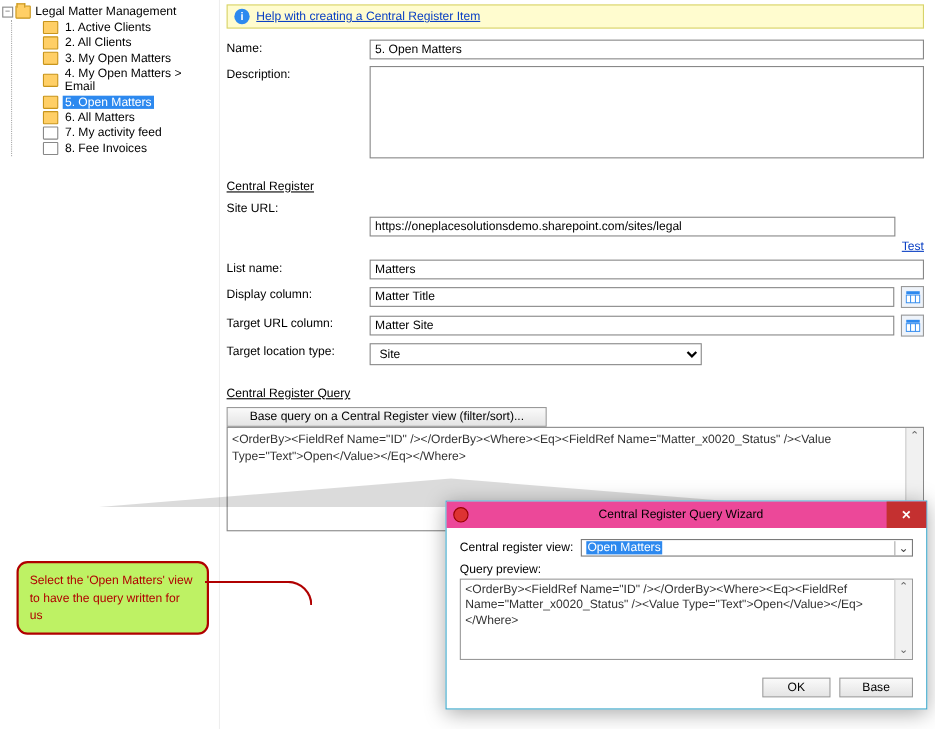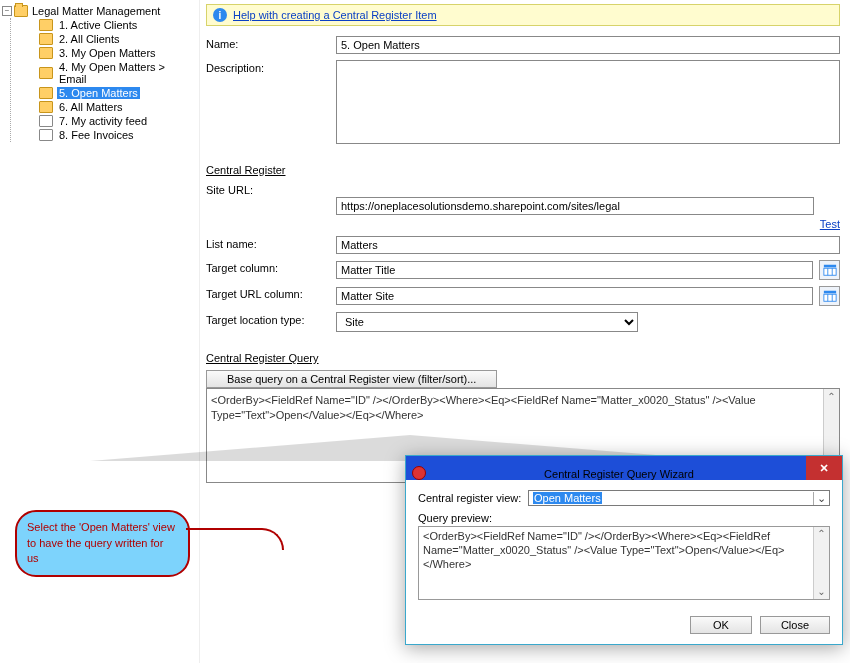--- a/index.html
+++ b/index.html
@@ -30,24 +30,24 @@
   .sect { text-decoration: underline; margin: 20px 0 6px; }
   .pick { width: 22px; height: 20px; border: 1px solid #999; background: #eef3fa; display: flex; align-items: center; justify-content: center; cursor: pointer; }
   .pick svg { width: 14px; height: 14px; }
   .link { color: #0b40c4; text-decoration: underline; cursor: pointer; margin-top: 36px; }
   .btn { border: 1px solid #999; background: linear-gradient(#fafafa,#e4e4e4); padding: 2px 20px; cursor: pointer; }
   .hint { margin: 4px 0 6px; }
   .qbox { border: 1px solid #888; height: 95px; padding: 4px 4px; line-height: 1.35; color: #333; position: relative; overflow: hidden; }
   .qbox .scrl { position: absolute; right: 0; top: 0; bottom: 0; width: 16px; border-left: 1px solid #ccc; background: #f1f1f1; }
   .qbox .scrl::before { content: "⌃"; position: absolute; top: 1px; left: 0; right: 0; text-align: center; color: #666; font-size: 10px; }
   .qbox .scrl::after { content: "⌄"; position: absolute; bottom: 1px; left: 0; right: 0; text-align: center; color: #666; font-size: 10px; }
-  .callout { position: absolute; left: 15px; top: 510px; width: 175px; border: 2px solid #b00000; border-radius: 21px; background: #7dd3fc; padding: 8px 10px; color: #b00000; font-size: 12.5px; line-height: 1.25; }
+  .callout { position: absolute; left: 15px; top: 510px; width: 175px; border: 2px solid #b00000; border-radius: 10px; background: #bef264; padding: 8px 10px; color: #b00000; font-size: 12.5px; line-height: 1.25; }
   .callout::after { content: ""; position: absolute; right: -96px; top: 16px; width: 96px; height: 20px; border-top: 2px solid #b00000; border-right: 2px solid #b00000; border-top-right-radius: 28px; }
   .dialog { position: absolute; left: 405px; top: 455px; width: 438px; border: 1px solid #3aa8cc; box-shadow: 0 3px 18px rgba(0,0,0,.35); background: #fff; }
-  .dialog .ti { background: #1d4ed8; color: #000; display: flex; align-items: flex-end; height: 24px; padding: 0 0 0 6px; font-size: 11px; }
+  .dialog .ti { background: #ec4899; color: #000; display: flex; align-items: center; height: 24px; padding: 0 0 0 6px; font-size: 11px; }
   .dialog .ti .tic { width: 14px; height: 14px; border-radius: 50%; background: #d33; border: 1px solid #900; margin-right: 6px; }
   .dialog .ti .title { flex: 1; text-align: center; font-weight: normal; }
   .dialog .ti .xb { width: 36px; height: 24px; background: #c43030; color: #fff; display: flex; align-items: center; justify-content: center; font-weight: bold; }
   .dialog .body { padding: 10px 12px 10px; }
   .sel-val { background: #2d89ef; color: #fff; display: inline-block; padding: 0 1px; }
   .prev { border: 1px solid #999; height: 74px; padding: 3px 4px; position: relative; line-height: 1.25; color: #333; margin-top: 2px; }
   .prev .scrl { position: absolute; right: 0; top: 0; bottom: 0; width: 16px; border-left: 1px solid #ccc; background: #f1f1f1; }
   .prev .scrl::before { content: "⌃"; position: absolute; top: 1px; left: 0; right: 0; text-align: center; color: #666; font-size: 10px; }
   .prev .scrl::after { content: "⌄"; position: absolute; bottom: 1px; left: 0; right: 0; text-align: center; color: #666; font-size: 10px; }
   .dialog .ft { display: flex; justify-content: flex-end; gap: 8px; padding: 6px 12px 10px; }
@@ -132,21 +132,21 @@
         <span class="link">Test</span>
       </div>
     </div>
     <div class="row">
       <div class="lbl">List name:</div>
       <div class="fld">
           <input type="text" value="Matters" style="">
         </div>
     </div>
     <div class="row">
-      <div class="lbl">Target column:</div>
+      <div class="lbl">Display column:</div>
       <div class="fld">
         <input type="text" value="Matter Title" style="">
         <span class="pick">
           <svg viewBox="0 0 16 16">
               <rect x="1" y="2" width="14" height="3" fill="#2d89ef"></rect>
               <rect x="1" y="6" width="14" height="8" fill="#fff" stroke="#2d89ef"></rect>
               <rect x="5" y="6" width="1" height="8" fill="#2d89ef"></rect>
               <rect x="10" y="6" width="1" height="8" fill="#2d89ef"></rect>
             </svg>
         </span>
@@ -206,15 +206,15 @@
       </div>
     </div>
     <div style="margin-top:6px">Query preview:</div>
     <div class="prev">
       <span>&lt;OrderBy&gt;&lt;FieldRef Name="ID" /&gt;&lt;/OrderBy&gt;&lt;Where&gt;&lt;Eq&gt;&lt;FieldRef Name="Matter_x0020_Status" /&gt;&lt;Value Type="Text"&gt;Open&lt;/Value&gt;&lt;/Eq&gt;&lt;/Where&gt;</span>
       <div class="scrl"></div>
     </div>
   </div>
   <div class="ft">
     <button class="btn">OK</button>
-    <button class="btn">Close</button>
+    <button class="btn">Base</button>
   </div>
 </div>
 
 </body></html>

